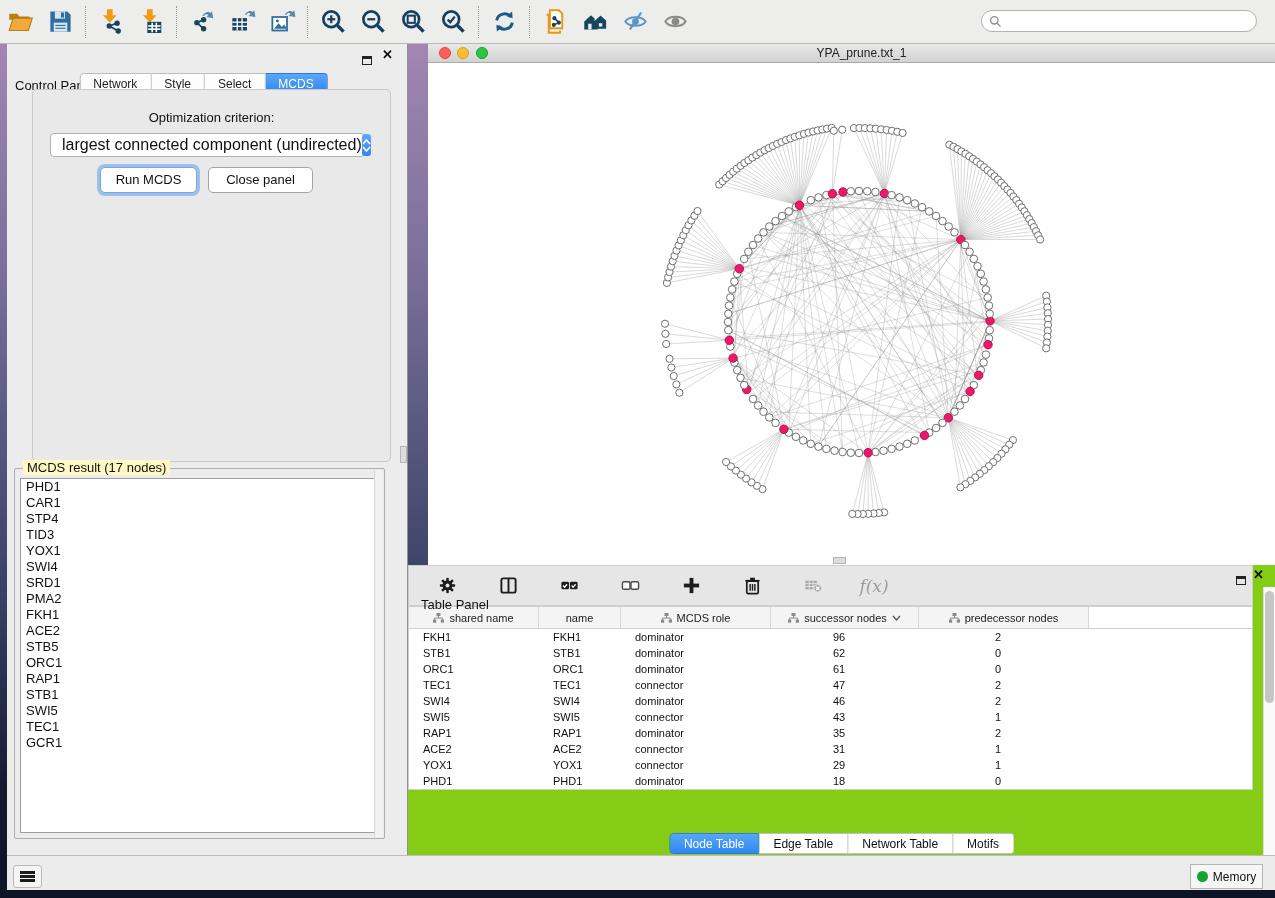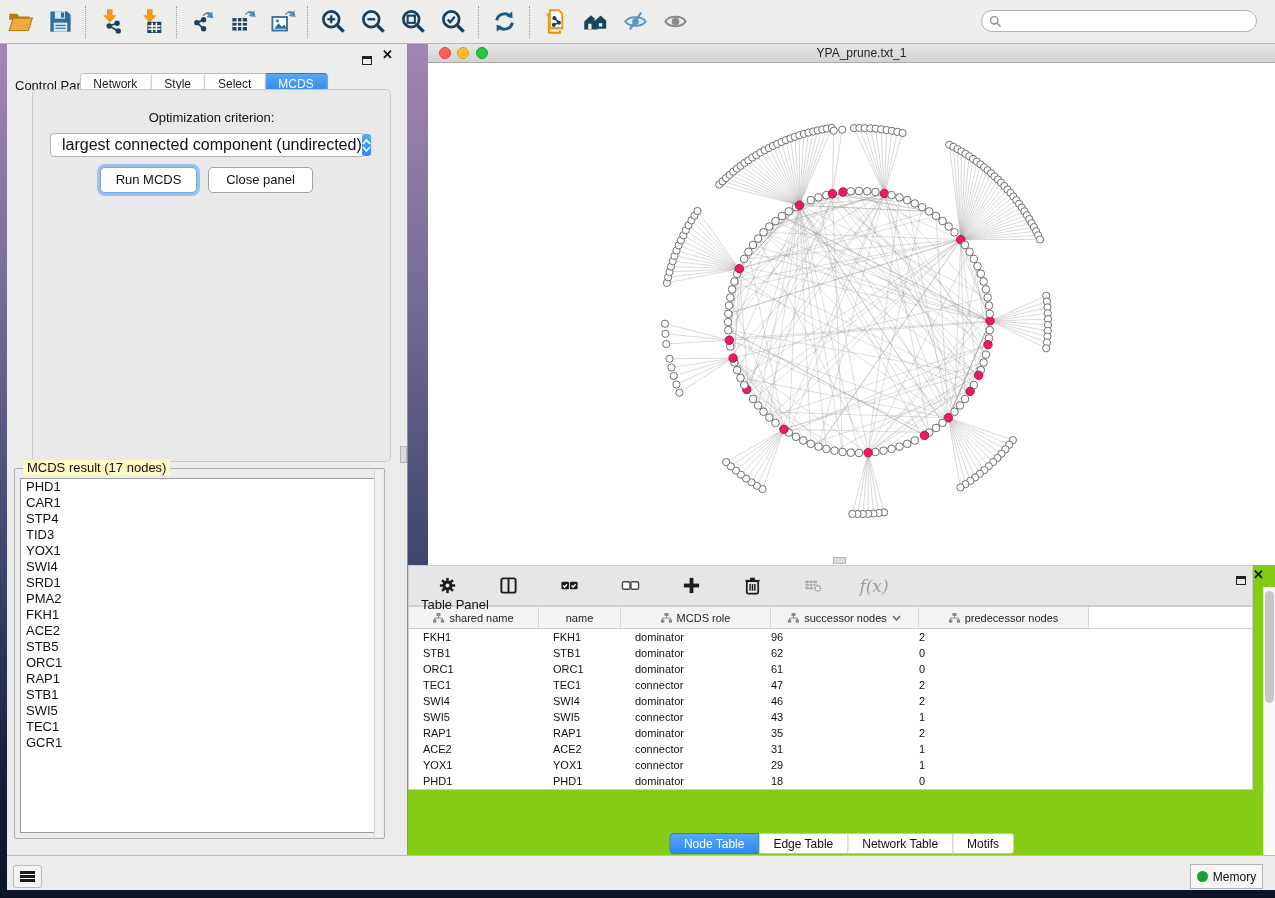--- a/index.html
+++ b/index.html
@@ -74,21 +74,21 @@
   #fx-ico { font-family:"DejaVu Serif", serif; font-style:italic; font-size:17px; color:#9c9c9c; }
 
   #node-table { left:11px; top:76px; width:845px; height:184px; background:#fff; border:1px solid #cfcfcf; }
   #thead { display:flex; height:22px; background:#f4f4f4; border-bottom:1px solid #cfcfcf; }
   .hcell { display:flex; align-items:center; justify-content:center; gap:5px; font-size:11px; color:#222; border-right:1px solid #d8d8d8; background:#f4f4f4; }
   .hfill { flex:1; background:#fff; border-right:none; }
   .c1{width:130px}.c2{width:82px}.c3{width:150px}.c4{width:148px}.c5{width:170px}
   .trow { display:flex; height:16px; }
   .tcell { font-size:11px; line-height:16px; color:#111; overflow:hidden; white-space:nowrap; }
   .tl { text-align:left; padding-left:14px; }
-  .tr { text-align:left; padding-right:12px; }
+  .tr { text-align:center; padding-right:12px; }
   #tbody-scroll { position:absolute; right:0; top:22px; bottom:0; width:12px; background:#fafafa; border-left:1px solid #e0e0e0; }
   #tbody-thumb { position:absolute; left:1px; right:1px; top:4px; height:112px; background:#c6c6c6; border-radius:5px; }
 
   #bottom-tabs { top:268px; left:50%; transform:translateX(-50%); display:flex; }
   .btab { height:21px; line-height:20px; padding:0 14px; font-size:12px; background:#fff; border:1px solid #c2c2c2; border-left:none; color:#111; }
   .btab:first-child { border-left:1px solid #c2c2c2; border-radius:4px 0 0 4px; }
   .btab:last-child { border-radius:0 4px 4px 0; }
   .btab.active { background:linear-gradient(#58a6f8,#2d88f4); color:#fff; border-color:#2d7cd8; }
 
   

